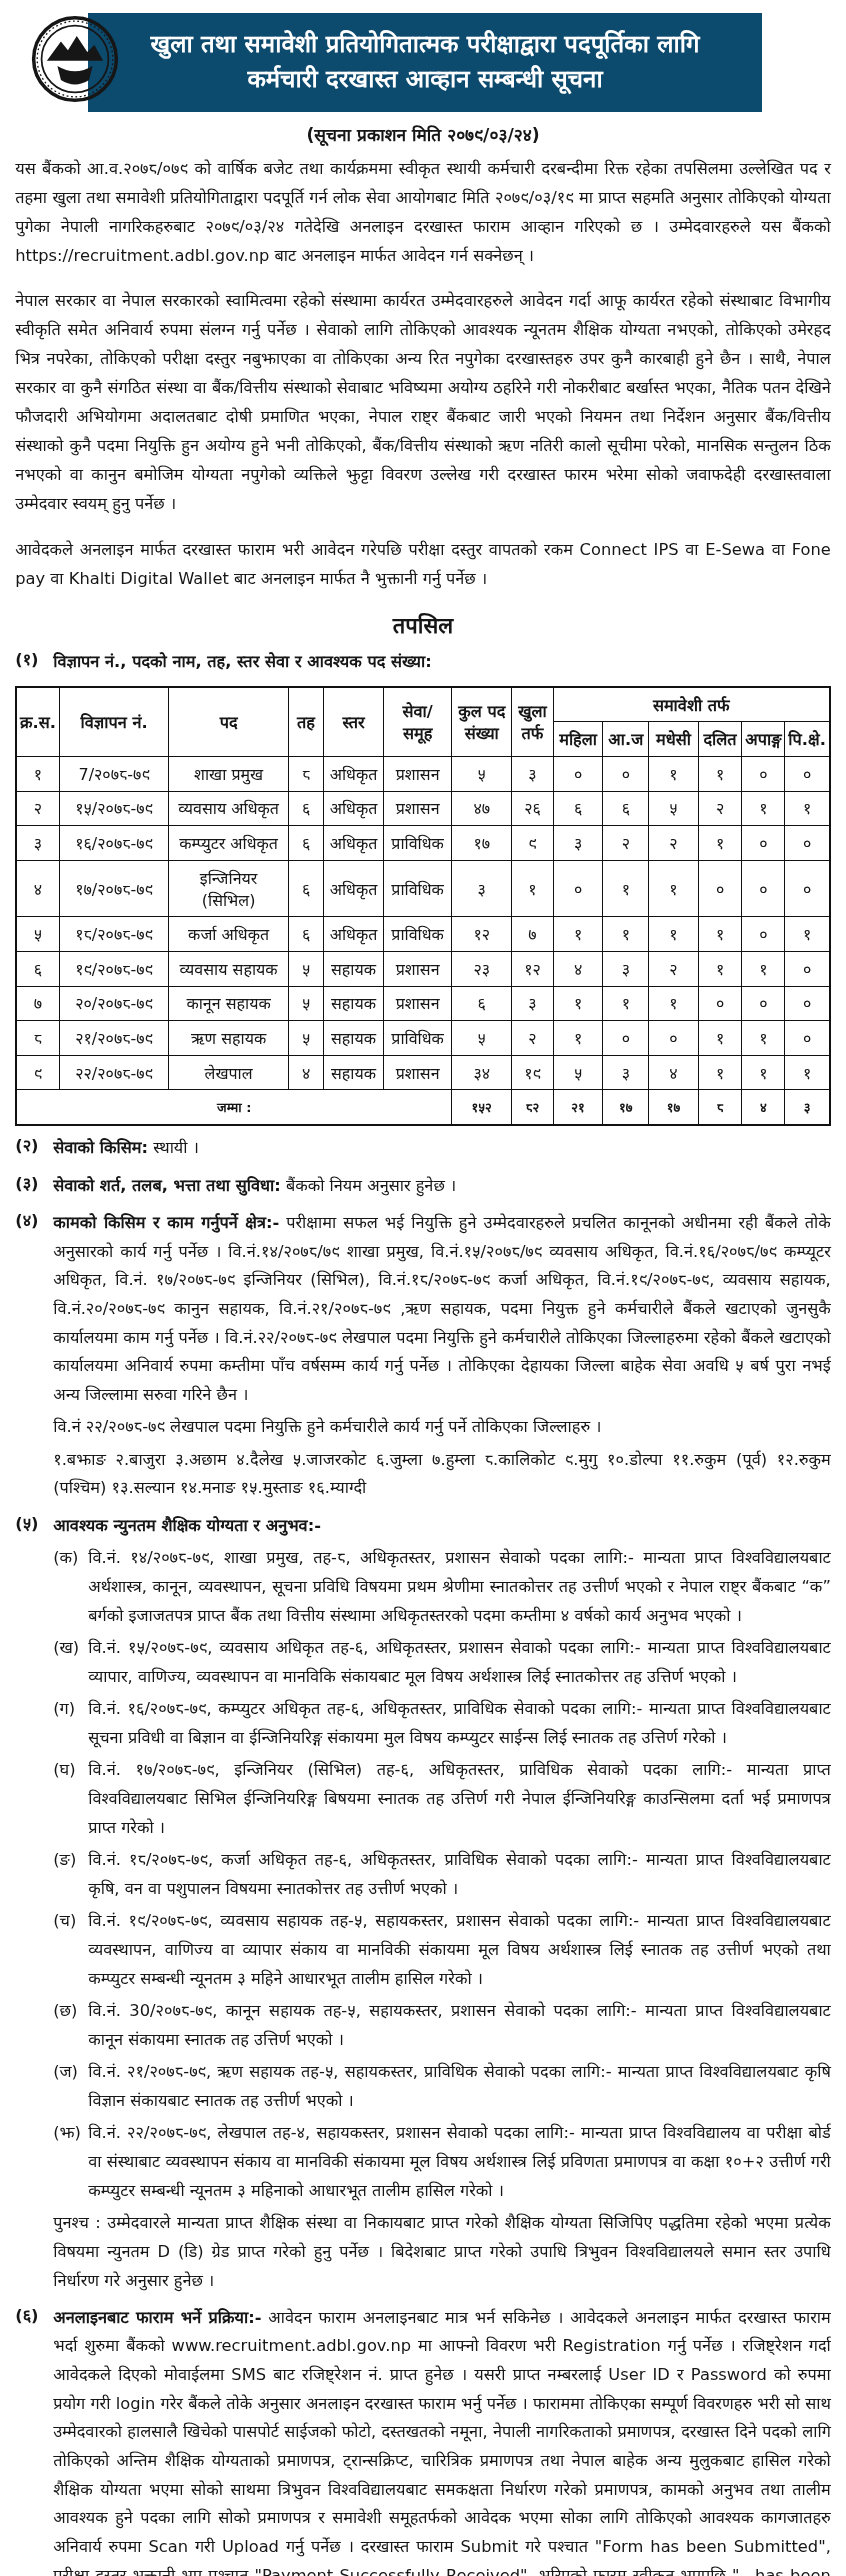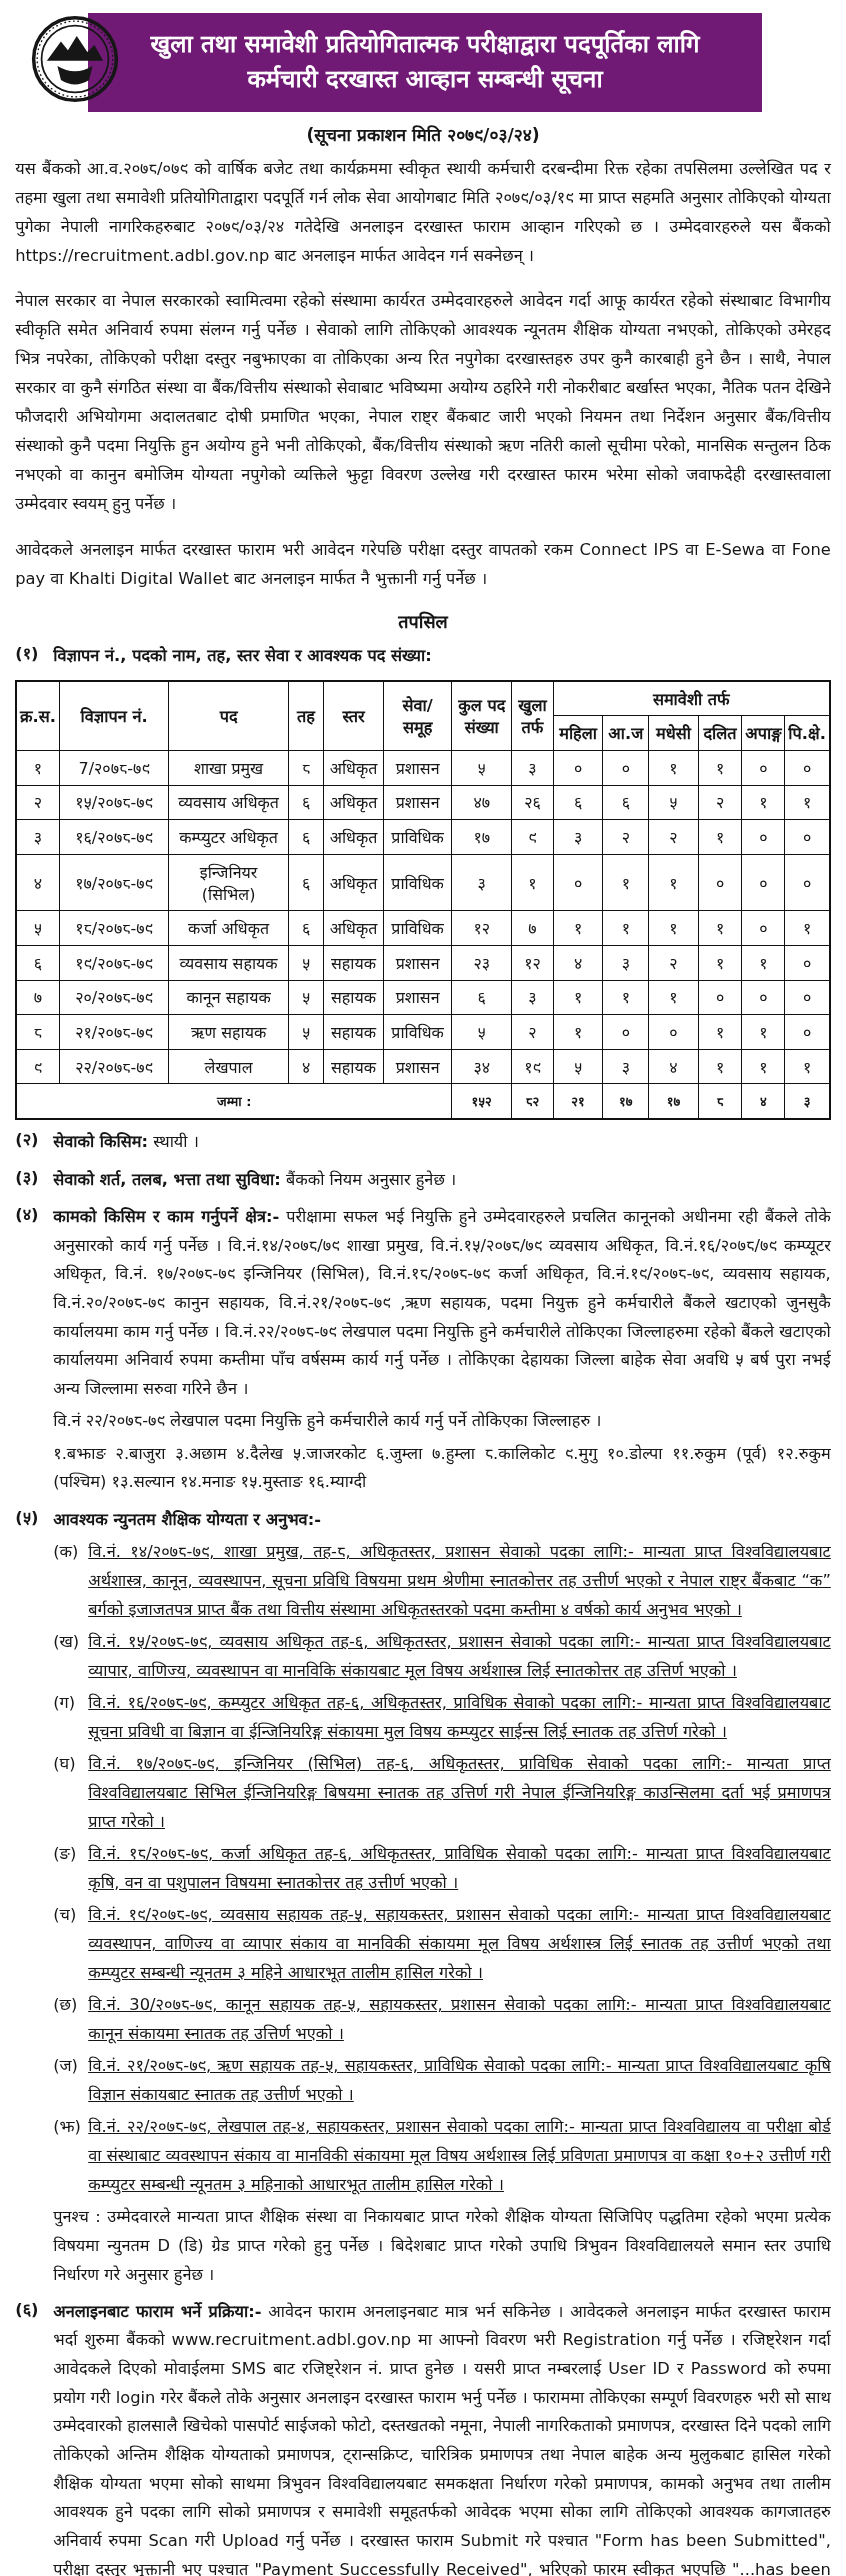--- a/index.html
+++ b/index.html
@@ -9,36 +9,36 @@
     font-family:"DejaVu Sans","Liberation Sans",sans-serif;
     -webkit-font-smoothing:antialiased;
   }
   .page{position:relative;width:831px;margin:0 auto;padding:3.8px 7.7px 13.5px 7.7px;box-sizing:border-box;}
   
   .hdr{position:relative;text-align:center;}
   .logo{position:absolute;left:15.4px;top:1.9px;width:88px;height:88px;}
   .bank-name{font-size:26px;font-weight:700;line-height:1.2;padding-top:1.9px;}
   .dept{font-size:21px;font-weight:700;line-height:1.3;margin-top:3.8px;}
   .banner{
-    background:#701a75;color:#fff;margin:9.6px 69px 0 73px;
+    background:#0c4a6e;color:#fff;margin:9.6px 69px 0 73px;
     padding:13.5px 9.6px 15.4px 9.6px;text-align:center;
   }
   .banner .b1,.banner .b2{font-size:24px;font-weight:700;line-height:1.45;}
   .pub-date{font-size:17.3px;font-weight:700;margin-top:11.5px;}
   
   .para{font-size:16.3px;line-height:1.78;text-align:justify;margin-top:7.7px;}
-  .tapasil{font-size:18px;font-weight:700;text-align:center;margin-top:9.6px;}
+  .tapasil{font-size:22px;font-weight:700;text-align:center;margin-top:9.6px;}
   
   .item{display:grid;grid-template-columns:38px 1fr;margin-top:8.6px;}
   .item .num{font-size:16.3px;font-weight:700;}
   .item .content{font-size:16.3px;line-height:1.76;text-align:justify;}
   .item-title{font-weight:700;margin-top:32px;}
   .sub{display:grid;grid-template-columns:35px 1fr;margin-top:3.8px;}
   .sub .lbl{font-size:16.3px;}
-  .sub .txt{font-size:16.3px;line-height:1.76;text-align:justify;text-decoration:underline;}
+  .sub .txt{font-size:16.3px;line-height:1.76;text-align:justify;}
   .plainline{font-size:16.3px;line-height:1.76;margin-top:3.8px;text-align:justify;}
   
   table.vac{
     border-collapse:collapse;width:100%;margin-top:9.6px;
     font-size:16px;
   }
   table.vac th,table.vac td{
     border:1.5px solid #111;padding:5.8px 2.9px;text-align:center;vertical-align:middle;
   }
   table.vac{border:2.3px solid #111;}

